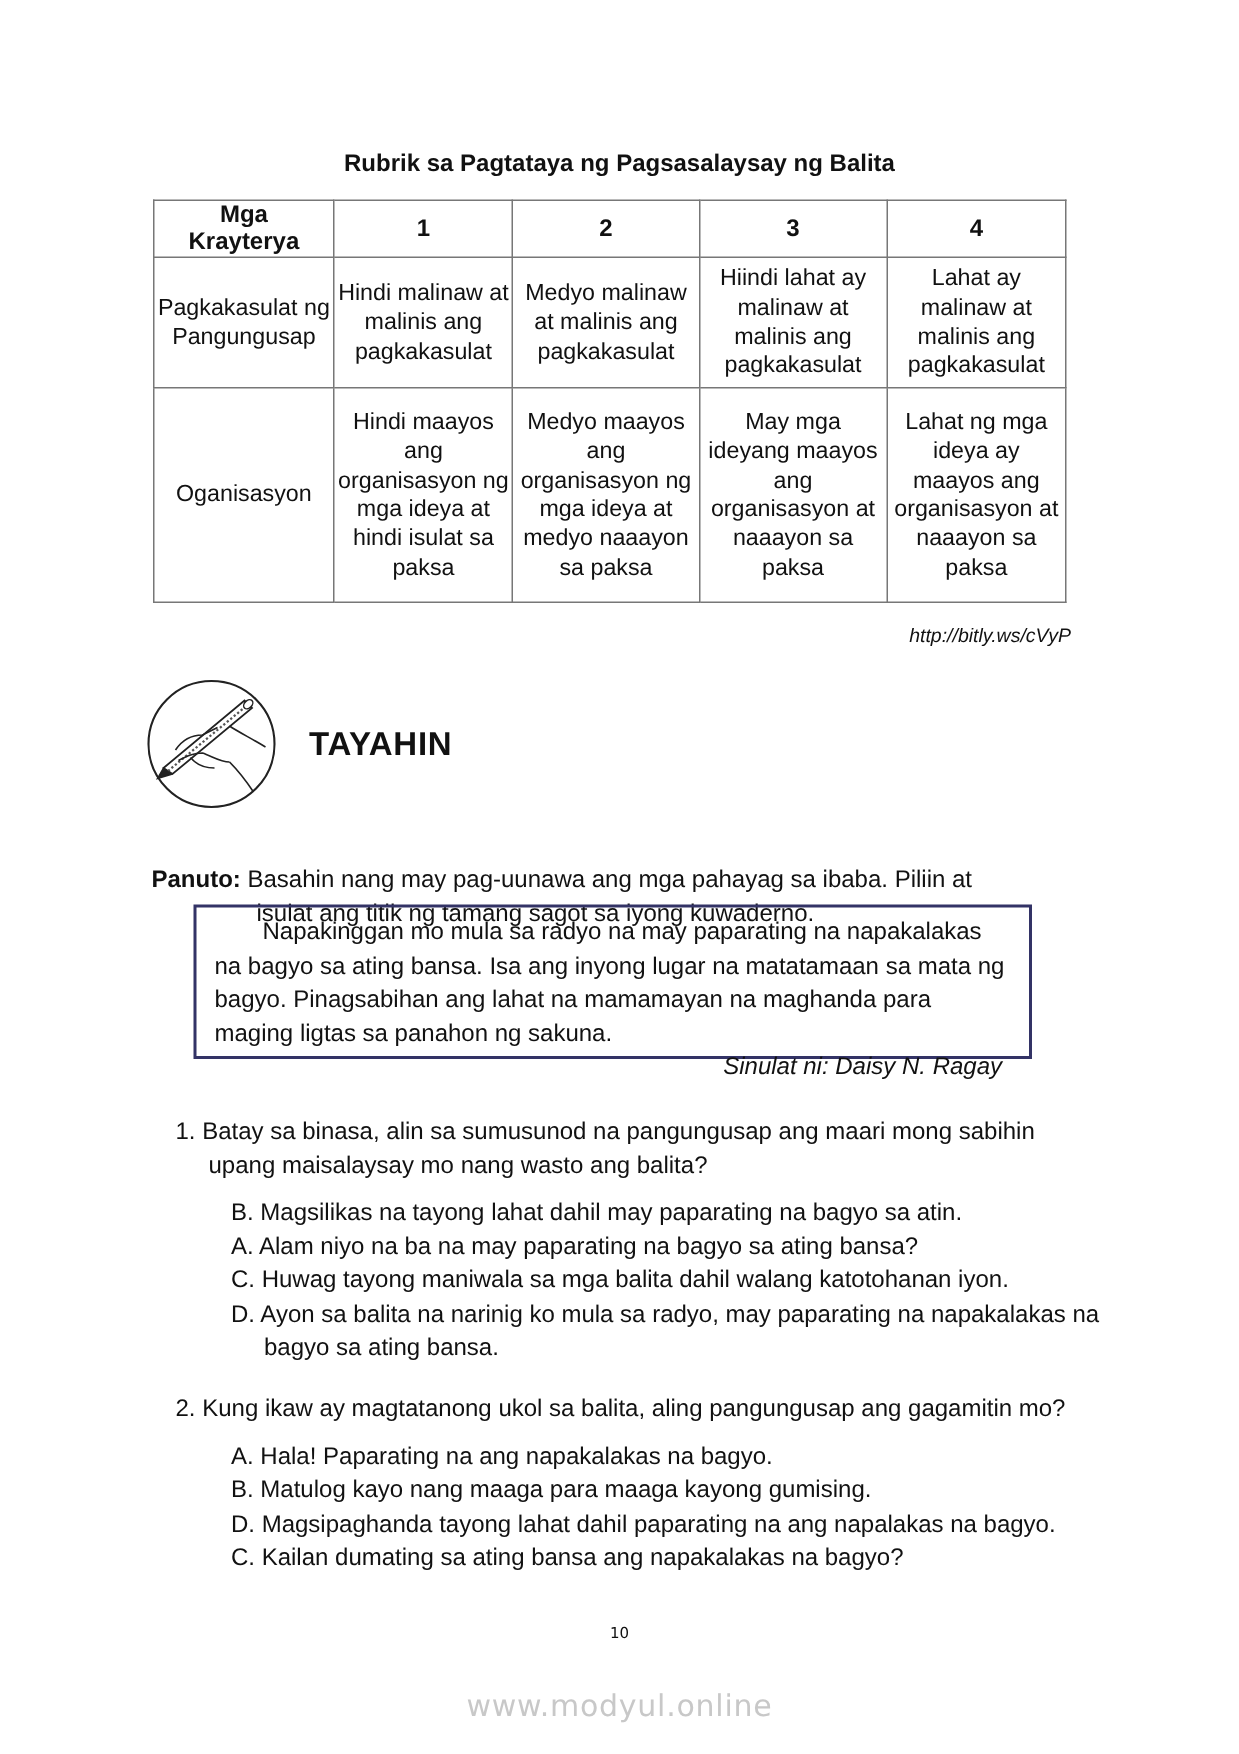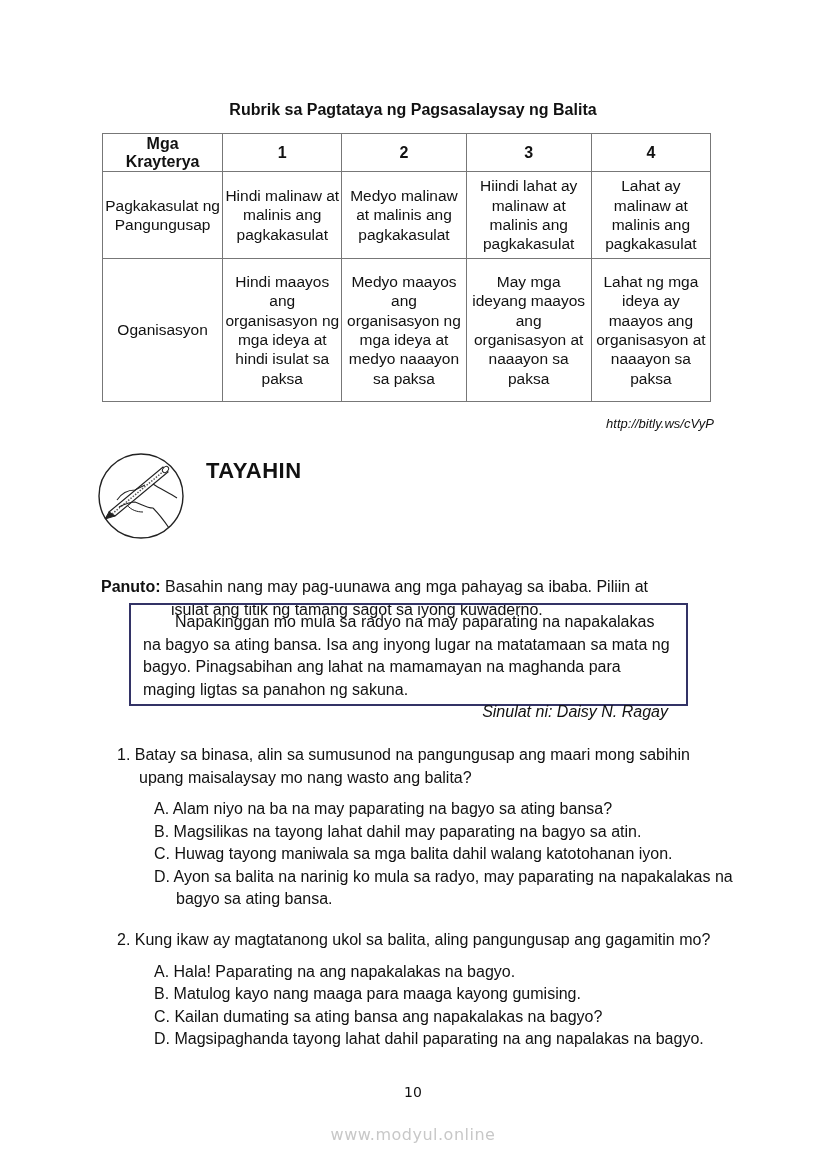--- a/index.html
+++ b/index.html
@@ -29,21 +29,21 @@
   tr.r1 { height: 87px; }
   tr.r2 { height: 143px; }
   .source {
     position: absolute; right: 112px; top: 416px;
     font-style: italic; font-size: 13px;
   }
   .icon-circle {
     position: absolute; left: 97px; top: 452px; width: 88px; height: 88px;
   }
   .section-title {
-    position: absolute; left: 206px; top: 458px; font-weight: bold; font-size: 22px; letter-spacing: 0.5px;
+    position: absolute; left: 206px; top: 483px; font-weight: bold; font-size: 22px; letter-spacing: 0.5px;
   }
   .panuto {
     position: absolute; left: 101px; top: 545px; width: 612px;
     font-size: 16px; line-height: 23px; text-align: justify; margin-top: 30px;
   }
   .panuto .lbl { font-weight: bold; }
   .panuto .line2 { display: block; padding-left: 70px; }
   .story-box {
     position: absolute; left: 129px; top: 603px; width: 559px; height: 103px;
     border: 2px solid #333366; box-sizing: border-box;
@@ -53,25 +53,25 @@
   .story-box .author { text-align: right; font-style: italic; padding-right: 4px; }
   .question {
     position: absolute; left: 100px; width: 620px; font-size: 16px; line-height: 22.5px; margin-left: 17px;
   }
   .question .stem { padding-left: 22px; text-indent: -22px; }
   .question ul { list-style: none; margin: 9px 0 0 37px; padding: 0; }
   .question li { padding-left: 20px; text-indent: -20px; }
   .q1 { top: 744px; }
   .q2 { top: 929px; }
   .page-number {
-    position: absolute; left: 0; width: 826px; top: 1084px; text-align: center; font-size: 14px;
+    position: absolute; left: 0; width: 826px; top: 1084px; text-align: center; font-size: 10px;
     font-family: "DejaVu Sans", sans-serif;
   }
   .watermark {
-    position: absolute; left: 0; width: 826px; top: 1125px; text-align: center; font-size: 16px;
+    position: absolute; left: 0; width: 826px; top: 1125px; text-align: center; font-size: 20px;
     color: #c8c8c8; font-family: "DejaVu Sans", sans-serif; letter-spacing: 0.5px;
   }
 </style>
 </head>
 <body>
 
 <div class="title">Rubrik sa Pagtataya ng Pagsasalaysay ng Balita</div>
 
 <table class="rubric">
   <colgroup>
@@ -135,31 +135,31 @@
 </div>
 
 <div class="story-box">
   <p>Napakinggan mo mula sa radyo na may paparating na napakalakas na bagyo sa ating  bansa.  Isa ang inyong lugar na matatamaan sa mata ng bagyo.  Pinagsabihan ang lahat  na mamamayan na maghanda para maging ligtas sa panahon ng sakuna.</p>
   <div class="author">Sinulat ni: Daisy N. Ragay</div>
 </div>
 
 <div class="question q1">
   <div class="stem">1. Batay sa binasa, alin sa sumusunod na pangungusap ang maari mong sabihin upang maisalaysay mo nang wasto ang balita?</div>
   <ul>
+    <li>B. Magsilikas na tayong lahat dahil may paparating na bagyo sa atin.</li>
     <li>A. Alam niyo na ba na may paparating na bagyo sa ating bansa?</li>
-    <li>B. Magsilikas na tayong lahat dahil may paparating na bagyo sa atin.</li>
     <li>C. Huwag tayong maniwala sa mga balita dahil walang katotohanan iyon.</li>
     <li style="padding-left:22px;text-indent:-22px;">D. Ayon sa balita na narinig ko mula sa radyo, may paparating na napakalakas na bagyo sa ating bansa.</li>
   </ul>
 </div>
 
 <div class="question q2">
   <div class="stem">2.  Kung ikaw ay magtatanong ukol sa balita, aling pangungusap ang gagamitin mo?</div>
   <ul>
     <li>A. Hala! Paparating na ang napakalakas na bagyo.</li>
     <li>B. Matulog kayo nang maaga para maaga kayong gumising.</li>
+    <li style="white-space:nowrap;">D. Magsipaghanda tayong lahat dahil paparating na ang napalakas na bagyo.</li>
     <li>C. Kailan dumating sa ating bansa ang napakalakas na bagyo?</li>
-    <li style="white-space:nowrap;">D. Magsipaghanda tayong lahat dahil paparating na ang napalakas na bagyo.</li>
   </ul>
 </div>
 
 <div class="page-number">10</div>
 <div class="watermark">www.modyul.online</div>
 
 </body></html>

